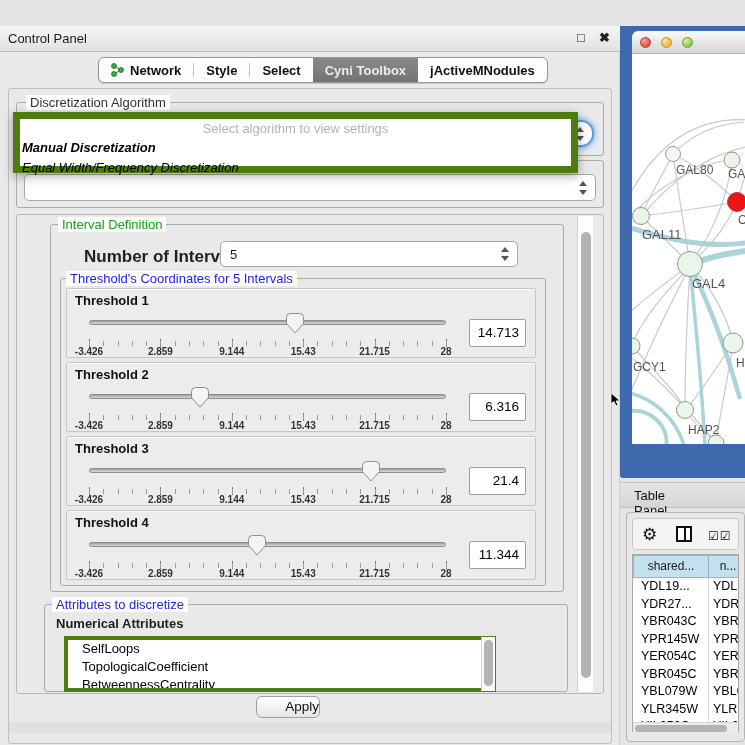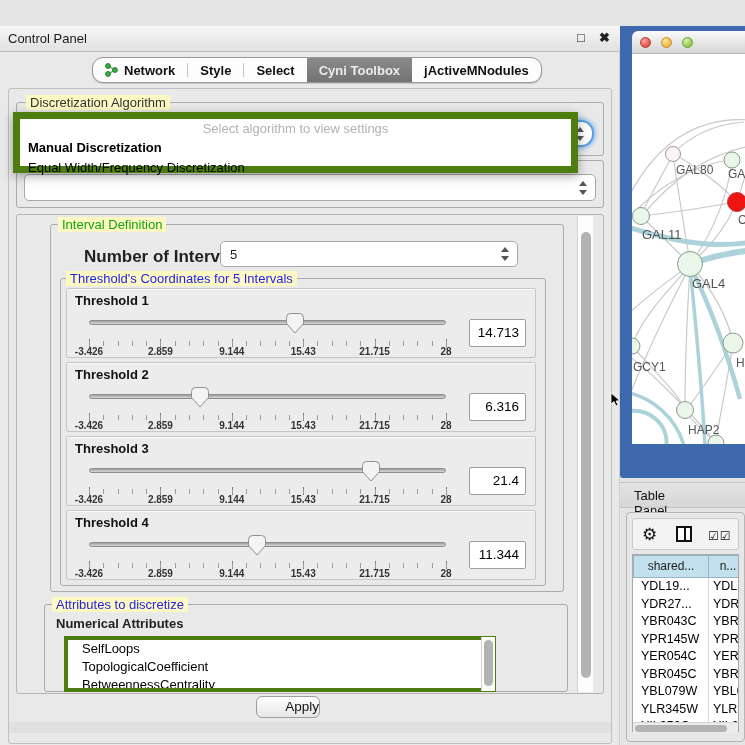--- a/index.html
+++ b/index.html
@@ -15,49 +15,49 @@
   #window-title { left:8px; top:5px; font-size:13px; color:#1a1a1a; }
   .winbtn { top:4px; font-size:13px; color:#222; cursor:default; }
 
   
   .tabbar { display:flex; align-items:stretch; background:#fdfdfd; border:1px solid #979797;
     border-radius:6px; overflow:hidden; height:26px; box-shadow:0 1px 1px rgba(0,0,0,.15); }
   .tab { display:flex; align-items:center; padding:0 12px; font-size:13px; font-weight:600;
     color:#111; white-space:nowrap; }
   .tab.sel { background:linear-gradient(#8a8a8a,#737373); color:#ececec; }
   .tabsep { width:1px; background:#c4c4c4; margin:5px 0; }
-  #top-tabbar { left:92px; top:31px;border-radius:11px; }
+  #top-tabbar { left:98px; top:31px; }
   #bottom-tabbar { left:146px; top:705px; z-index:6; height:23px; }
   #bottom-tabbar .tab { padding:0 14px; }
 
   #outer-panel { left:8px; top:62px; width:604px; height:656px; background:#e9e9e9;
     border:1px solid #c0c0c0; border-radius:3px; }
 
   
   .grp { border:1px solid #ababab; border-radius:3px; }
-  .grp-title { position:absolute; font-size:13px; background:#fef9c3; padding:0 4px; white-space:nowrap; }
+  .grp-title { position:absolute; font-size:13px; background:#ffffff; padding:0 4px; white-space:nowrap; }
   .gt-green { color:#11a511; }
   .gt-blue  { color:#2323e6; }
   .gt-dark  { color:#333; }
 
   
   .combo { background:#fff; border:1px solid #a8a8a8; border-radius:5px; font-size:13px;
     color:#1d1d1d; display:flex; align-items:center; padding:0 22px 0 9px; }
   .stepper { position:absolute; right:8px; top:50%; transform:translateY(-50%); width:9px; height:14px; }
   .stepper::before, .stepper::after { content:""; position:absolute; left:1px; border-left:4px solid transparent; border-right:4px solid transparent; }
   .stepper::before { top:0; border-bottom:5px solid #555; }
   .stepper::after  { bottom:0; border-top:5px solid #555; }
   #algorithm-combo { left:24px; top:94px; width:570px; height:27px; border-radius:13px;
     border:2px solid #5a9fe0; box-shadow:0 0 5px 1px #74b0ea; z-index:1; }
 
   
   #algo-popup { left:13px; top:86px; width:565px; height:61px; background:#fff;
     border:7px solid #4d7c0f; box-shadow:0 3px 10px rgba(0,0,0,.35); z-index:2; font-size:13px; }
   #algo-popup .ph { height:19px; line-height:19px; text-align:center; color:#b3b3b3; }
-  #algo-popup .opt { height:20px; line-height:20px; padding-left:8px; color:#000; }
+  #algo-popup .opt { height:20px; line-height:20px; padding-left:2px; color:#000;font-style:italic; }
   #algo-popup .opt.b { font-weight:bold; }
 
   
   .thresh { left:66px; width:470px; height:70px; background:#ececec; border:1px solid #c6c6c6;
     border-radius:2px; box-shadow:inset 0 1px 0 #fafafa; }
   .t-label { position:absolute; left:8px; top:4px; font-size:13px; font-weight:bold; color:#111; }
   .slider { position:absolute; left:22px; top:24px; width:357px; height:46px; }
   .track { position:absolute; left:0; top:7px; width:100%; height:5px; border-radius:3px;
     background:linear-gradient(#9e9e9e,#d9d9d9); border:1px solid #8d8d8d; }
   .thumb { position:absolute; top:0; width:18px; height:21px; transform:translateX(-50%); }

